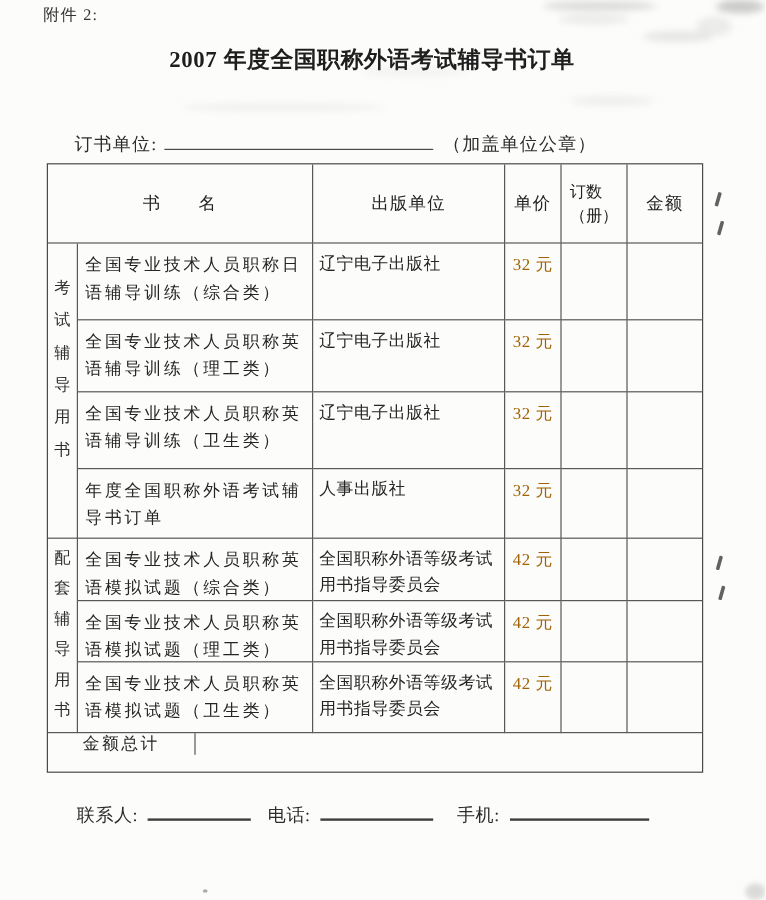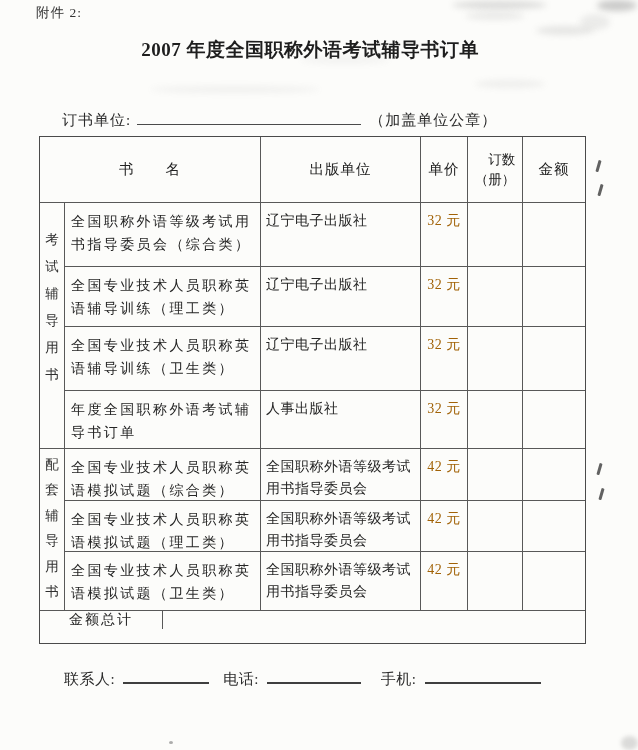--- a/index.html
+++ b/index.html
@@ -46,21 +46,21 @@
   .tbl .c {
     box-sizing:border-box;
     border-right:1px solid #585858;
     border-bottom:1px solid #585858;
   }
   .tbl .no-r { border-right:none; }
   .hcell {
     display:flex; align-items:center; justify-content:center;
     font-size:14.5px; letter-spacing:1px; color:#222;
   }
-  .hq-cell { white-space:pre-line; text-align:right; font-size:13.5px; letter-spacing:0; line-height:20px;font-family:Liberation Serif, serif; }
+  .hq-cell { white-space:pre-line; text-align:left; font-size:13.5px; letter-spacing:0; line-height:20px;font-family:Liberation Serif, serif; }
   .cat {
     display:flex; flex-direction:column; align-items:center;
     justify-content:space-between; font-size:13.5px; color:#2e2e2e;
   }
   .cat-exam { padding:28px 0 64px; }
   .cat-supp { padding:7px 0 9px; }
   .book {
     padding:7px 2px 0 6px;
     letter-spacing:2.4px; line-height:23px; color:#252525;
   }
@@ -139,21 +139,21 @@
     </div>
     <div class="c cat cat-supp" style="grid-area:6/1/9/2">
       <span>配</span>
       <span>套</span>
       <span>辅</span>
       <span>导</span>
       <span>用</span>
       <span>书</span>
     </div>
 
-    <div class="c book" style="grid-area:2/2">全国职称外语等级考试用书指导委员会（综合类）</div>
+    <div class="c book" style="grid-area:2/2">全国专业技术人员职称日语辅导训练（综合类）</div>
     <div class="c pub" style="grid-area:2/3">辽宁电子出版社</div>
     <div class="c price" style="grid-area:2/4">32 元</div>
     <div class="c" style="grid-area:2/5"></div>
     <div class="c no-r" style="grid-area:2/6"></div>
 
     <div class="c book" style="grid-area:3/2">全国专业技术人员职称英语辅导训练（理工类）</div>
     <div class="c pub" style="grid-area:3/3">辽宁电子出版社</div>
     <div class="c price" style="grid-area:3/4">32 元</div>
     <div class="c" style="grid-area:3/5"></div>
     <div class="c no-r" style="grid-area:3/6"></div>

